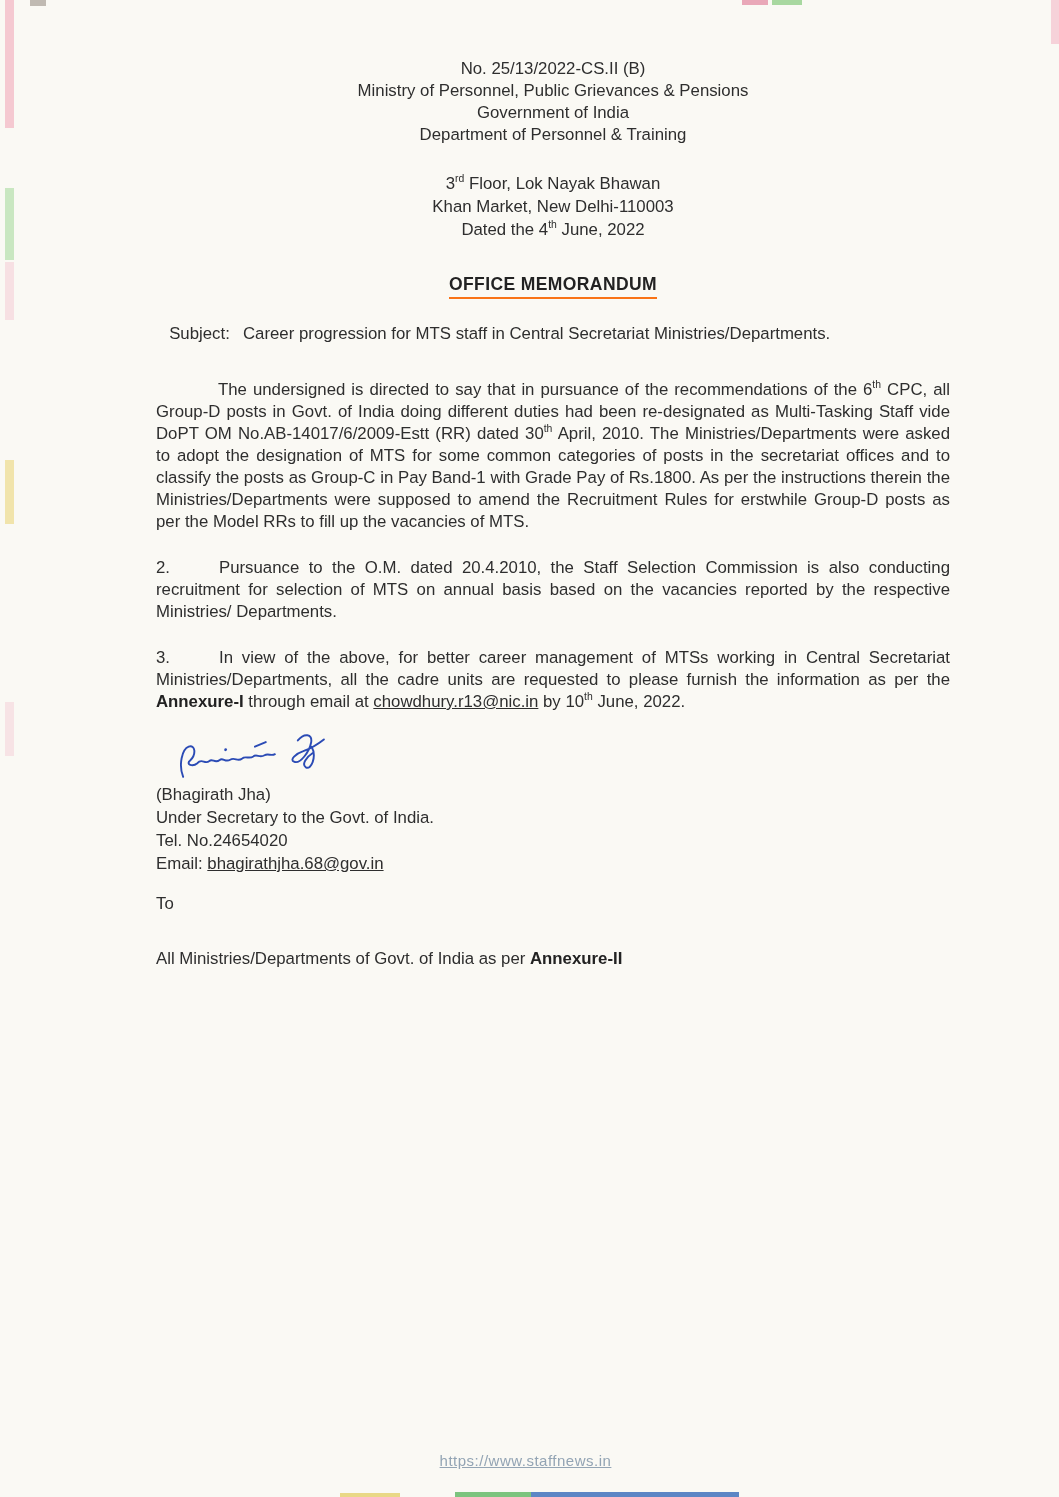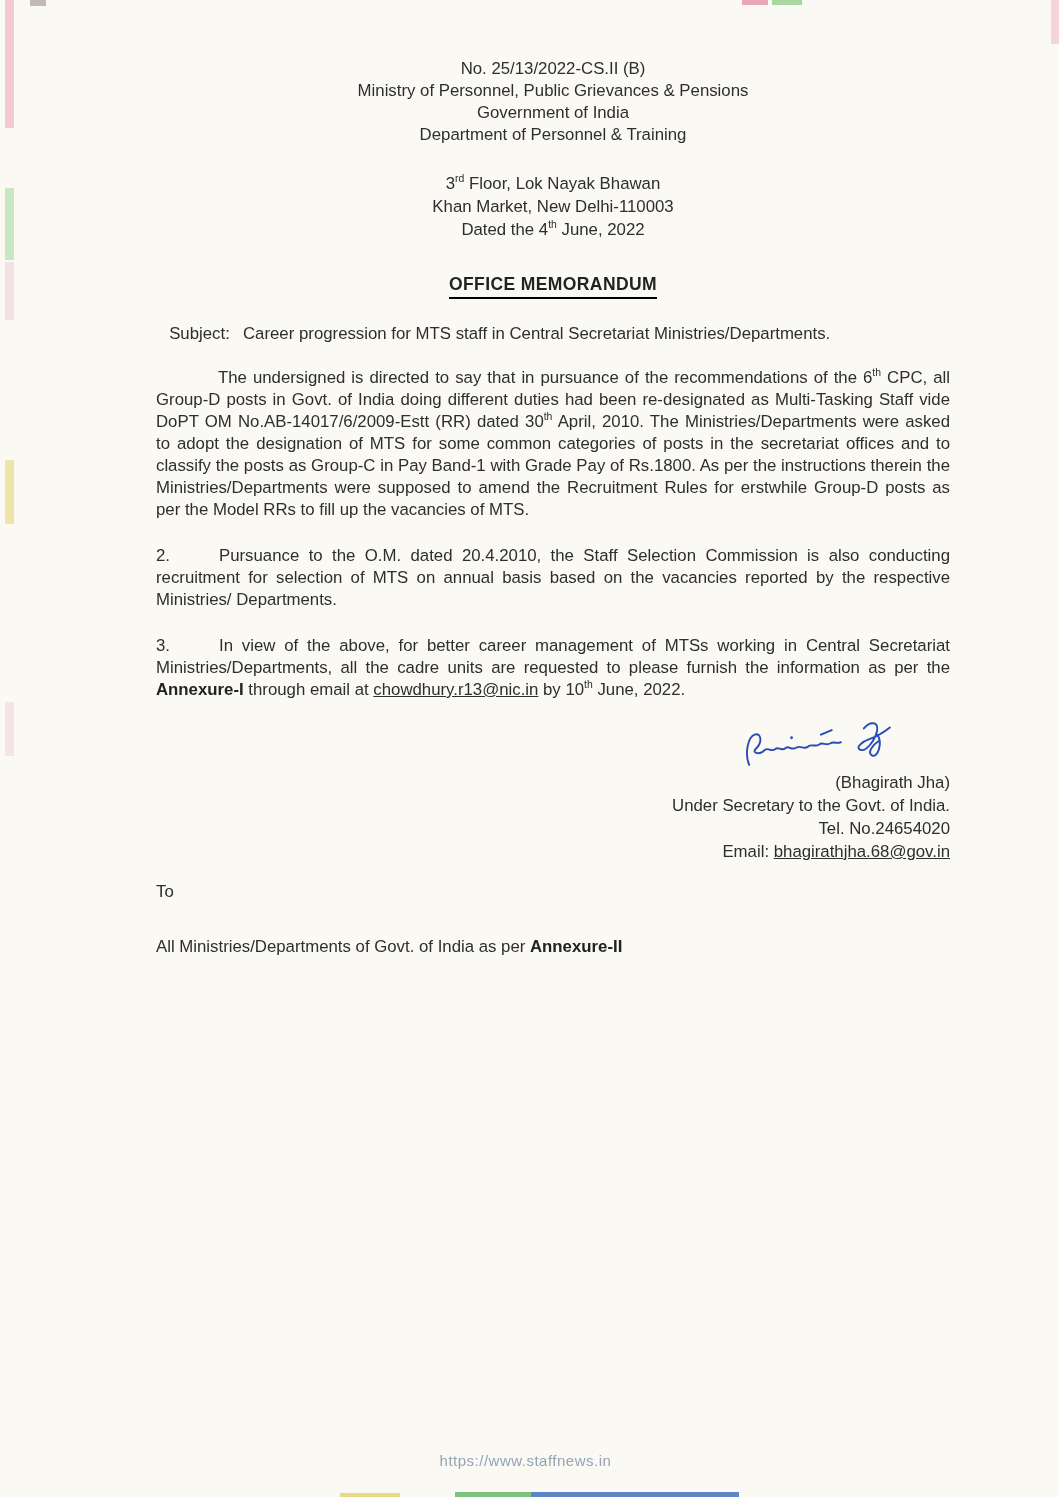--- a/index.html
+++ b/index.html
@@ -20,44 +20,45 @@
   }
   .header-block { text-align:center; }
   .header-block div { line-height:22px; }
   .address-block { text-align:center; margin-top:26px; line-height:23px; }
   .title-row { text-align:center; margin-top:32px; }
   .doc-title {
     display:inline-block;
     font-weight:bold;
     font-size:17.5px;
     letter-spacing:.4px;
-    border-bottom:2px solid #000000;
+    border-bottom:2px solid #f97316;
     padding-bottom:2px;
     color:#222;
   }
   .subject { margin-top:24px; }
   .subject-label { display:inline-block; width:87px;text-align:center; }
   p.para { margin:24px 0 0 0; text-align:justify; }
-  p.para.first { text-indent:62px; margin-top:22px; }
+  p.para.first { text-indent:62px; margin-top:34px; }
   .pnum { display:inline-block; width:63px; text-indent:0; }
   sup { font-size:.62em; vertical-align:super; line-height:0; }
   .b { font-weight:bold; color:#222; }
   .u { text-decoration:underline; }
-  .sign-block { text-align:right; margin-top:18px; line-height:23px; }
+  .sign-block { text-align:left; margin-top:18px; line-height:23px; }
   .sig-wrap { height:52px; margin-right:28px; }
   .sig-svg { transform:rotate(-6deg); }
   .to-line { margin-top:18px; }
   .dist-line { margin-top:33px; }
   .footer {
     position:absolute;
     left:0; right:8px; bottom:28px;
     text-align:center;
     font-size:15px;
     color:#93a4b4;
     letter-spacing:.5px;
+    text-decoration:underline;
   }
   
   .art { position:absolute; pointer-events:none; }
   .a-left1 { left:5px; top:0; width:9px; height:128px; background:#f3b8c6; opacity:.75; }
   .a-left2 { left:5px; top:188px; width:9px; height:72px; background:#b8e0b0; opacity:.75; }
   .a-left3 { left:5px; top:262px; width:9px; height:58px; background:#f3c7d2; opacity:.5; }
   .a-left4 { left:5px; top:460px; width:9px; height:64px; background:#efe09e; opacity:.85; }
   .a-left5 { left:5px; top:702px; width:9px; height:54px; background:#f3c7d2; opacity:.45; }
   .a-corner { left:30px; top:0; width:16px; height:6px; background:#9a8f86; opacity:.6; }
   .a-right1 { right:0; top:0; width:8px; height:44px; background:#f3b8c6; opacity:.6; }

